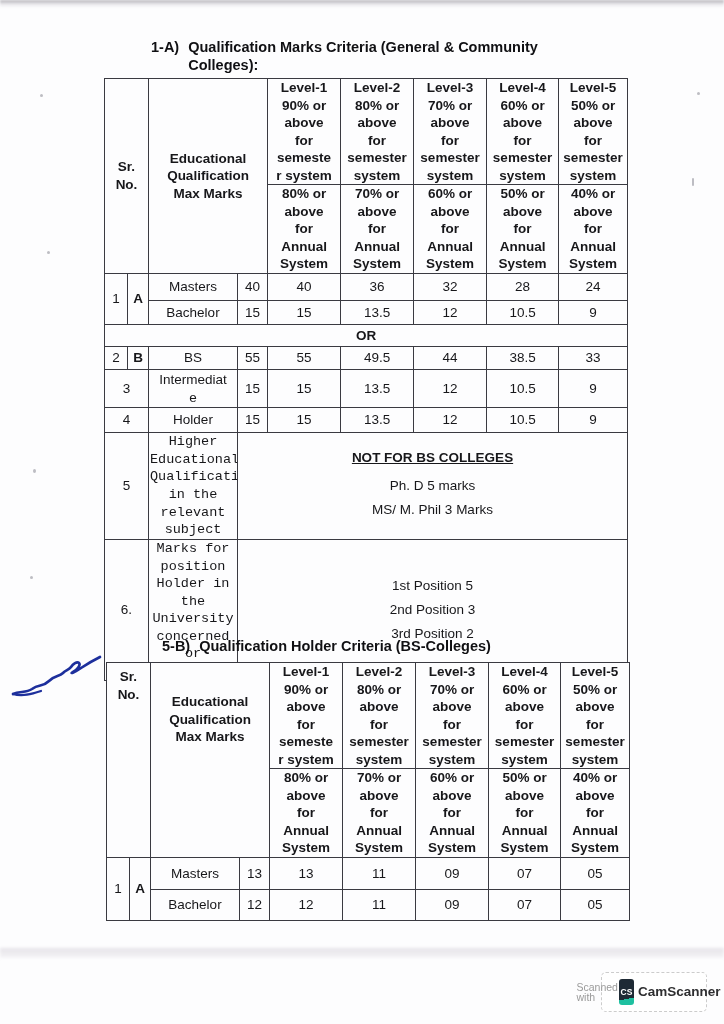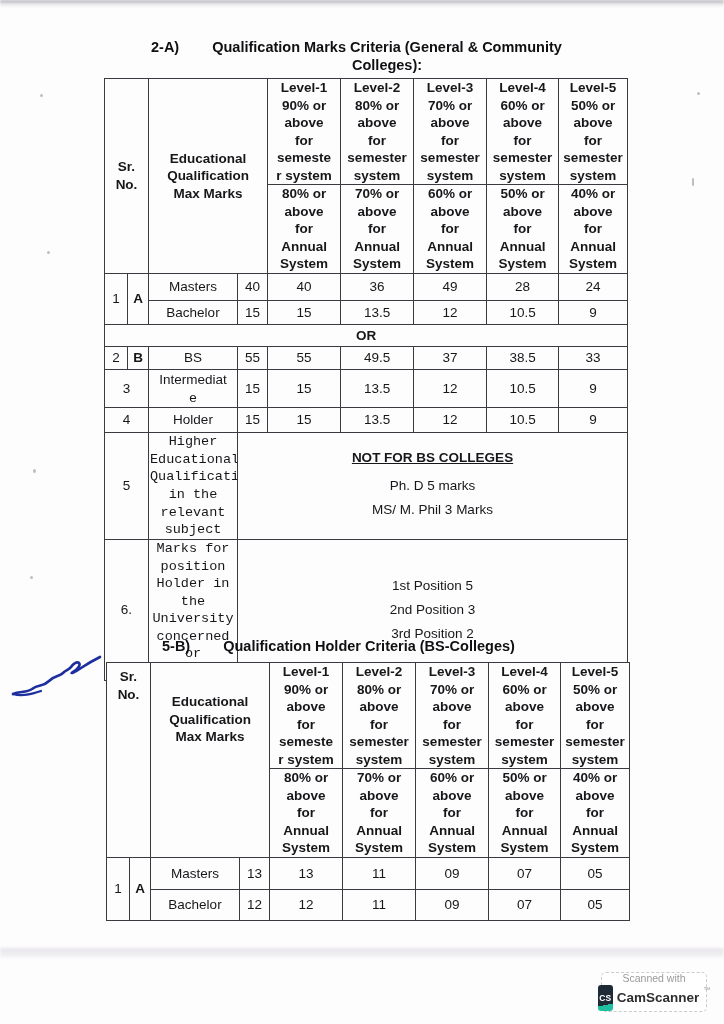--- a/index.html
+++ b/index.html
@@ -18,21 +18,21 @@
   .scan-band {
     position:absolute; top:948px; left:0; right:0; height:10px;
     background:linear-gradient(to bottom, rgba(150,140,158,.22), rgba(175,165,182,.10));
     filter:blur(1.6px);
   }
   .speck { position:absolute; background:rgba(85,85,100,.38); border-radius:50%; }
 
   
   .sec-title { position:absolute; display:flex; font-weight:bold; font-size:14.5px; line-height:1.25; color:#101013; }
   .sec-title .label { flex:0 0 auto; }
-  .sec-title .text  { white-space:pre-line; margin-left:33px;text-align:center; }
+  .sec-title .text  { white-space:pre-line; margin-left:9px; }
 
   
   table.marks { position:absolute; border-collapse:collapse; table-layout:fixed; background:#fdfdfe; }
   table.marks td {
     border:1.6px solid #3a3a41; padding:0 1px;
     text-align:center; vertical-align:middle;
     font-size:13.5px; line-height:1.3; overflow:hidden;
   }
   td.hc { font-weight:bold; font-size:12.5px; line-height:1.24; white-space:pre-line; }
   td.lvl, td.ann { vertical-align:top; padding-top:4px; }
@@ -45,21 +45,21 @@
   .note-title { font-weight:bold; text-decoration:underline; font-size:13.5px; margin-bottom:7px; }
   .note-lines { font-size:13.5px; line-height:1.8; white-space:pre-line; }
 
   
   .signature { position:absolute; left:8px; top:646px; }
 
   
   .badge {
     position:absolute; left:601px; top:972px; width:104px; height:38px;
     border:1.5px dashed #cccccc; border-radius:5px; background:#ffffff;
-    display:flex; flex-direction:column; align-items:center; justify-content:center; gap:1px;
+    display:flex; flex-direction:row; align-items:center; justify-content:center; gap:1px;
   }
   .badge-line1 { font-size:10.5px; color:#9a9a9a; line-height:1; }
   .badge-line2 { display:flex; align-items:center; gap:4px; }
   .cs-logo {
     width:15px; height:26px; border-radius:3px;
     background:linear-gradient(168deg, #1e2a35 74%, #1ec0a0 74%);
     color:#ffffff; font-size:8.5px; font-weight:bold;
     display:flex; align-items:center; justify-content:center; line-height:1;
   }
   .brand { font-size:13.5px; font-weight:bold; color:#2e2e30; line-height:1; }
@@ -73,21 +73,21 @@
   <div class="scan-top"></div>
   <div class="scan-band"></div>
   <div class="speck" style="left:40px;top:94px;width:3px;height:3px;"></div>
   <div class="speck" style="left:47px;top:251px;width:3px;height:3px;"></div>
   <div class="speck" style="left:33px;top:469px;width:3px;height:4px;"></div>
   <div class="speck" style="left:30px;top:576px;width:3px;height:3px;"></div>
   <div class="speck" style="left:697px;top:92px;width:3px;height:3px;"></div>
   <div class="speck" style="left:692px;top:178px;width:2px;height:8px;border-radius:2px;"></div>
 
   <div class="sec-title" style="left:151px;top:38px;width:480px;">
-    <span class="label">2-A)</span>
+    <span class="label">1-A)</span>
     <span class="text">Qualification Marks Criteria (General &amp; Community
 Colleges):</span>
   </div>
 
   <table class="marks t4a" style="left:104px;top:78px;width:523px;">
     <colgroup>
       <col style="width:23px">
         <col style="width:21px">
         <col style="width:89px">
         <col style="width:30px">
@@ -162,21 +162,21 @@
 Annual
 System</td>
     </tr>
     <tr style="height:27px">
       <td rowspan="2">1</td>
       <td rowspan="2" class="letter">A</td>
       <td class="qual-name">Masters</td>
       <td>40</td>
       <td>40</td>
       <td>36</td>
-      <td>49</td>
+      <td>32</td>
       <td>28</td>
       <td>24</td>
     </tr>
     <tr style="height:24px">
       <td class="qual-name">Bachelor</td>
       <td>15</td>
       <td>15</td>
       <td>13.5</td>
       <td>12</td>
       <td>10.5</td>
@@ -185,21 +185,21 @@
     <tr class="or-row" style="height:22px">
       <td colspan="9">OR</td>
     </tr>
     <tr style="height:23px">
       <td>2</td>
       <td class="letter">B</td>
       <td class="qual-name">BS</td>
       <td>55</td>
       <td>55</td>
       <td>49.5</td>
-      <td>37</td>
+      <td>44</td>
       <td>38.5</td>
       <td>33</td>
     </tr>
     <tr style="height:38px">
       <td colspan="2">3</td>
       <td class="qual-name">Intermediat
 e</td>
       <td>15</td>
       <td>15</td>
       <td>13.5</td>

